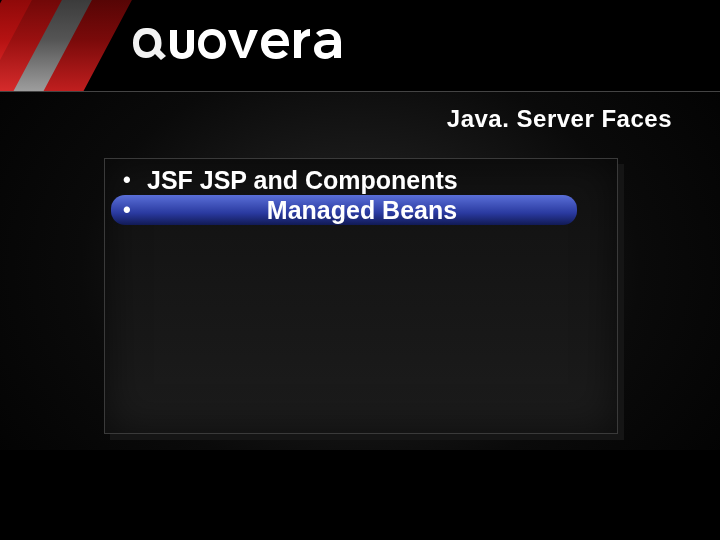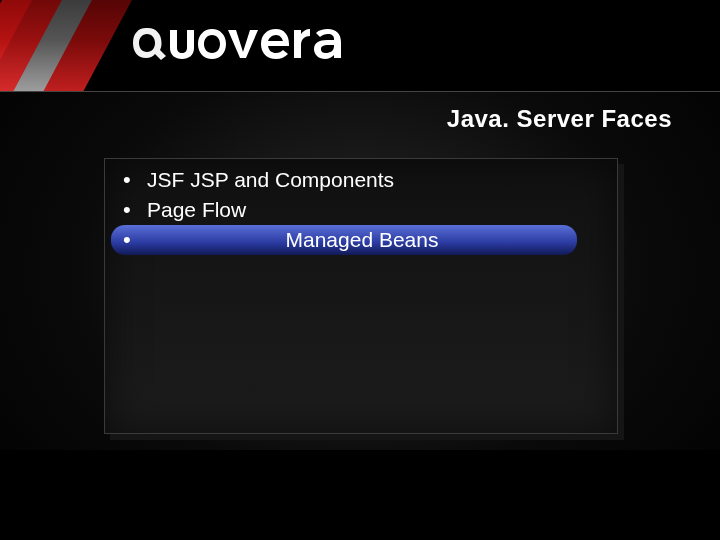--- a/index.html
+++ b/index.html
@@ -85,22 +85,22 @@
   }
 
   .bullets {
     list-style: none;
     margin: 0;
     padding: 6px 0 0 0;
   }
   .bullets li {
     position: relative;
     color: #fff;
-    font-weight: normal;
-    font-size: 21px;
+    font-weight: bold;
+    font-size: 25px;
     line-height: 30px;
     padding: 0 0 0 42px;
   }
   .bullets li::before {
     content: "•";
     position: absolute;
     left: 18px;
     top: 0;
     color: #fff;
     font-size: 22px;
@@ -153,22 +153,19 @@
     <div class="topbar-line"></div>
   </div>
 
   <div class="title">Java. Server Faces</div>
 
   <div class="content-box">
     <ul class="bullets">
       <li>
         <span>JSF JSP and Components</span>
       </li>
-      <li>
-        <span>Page Flow</span>
-      </li>
       <li class="highlight">
         <span>Managed Beans</span>
       </li>
     </ul>
   </div>
 
 </div>
 
 </body></html>

